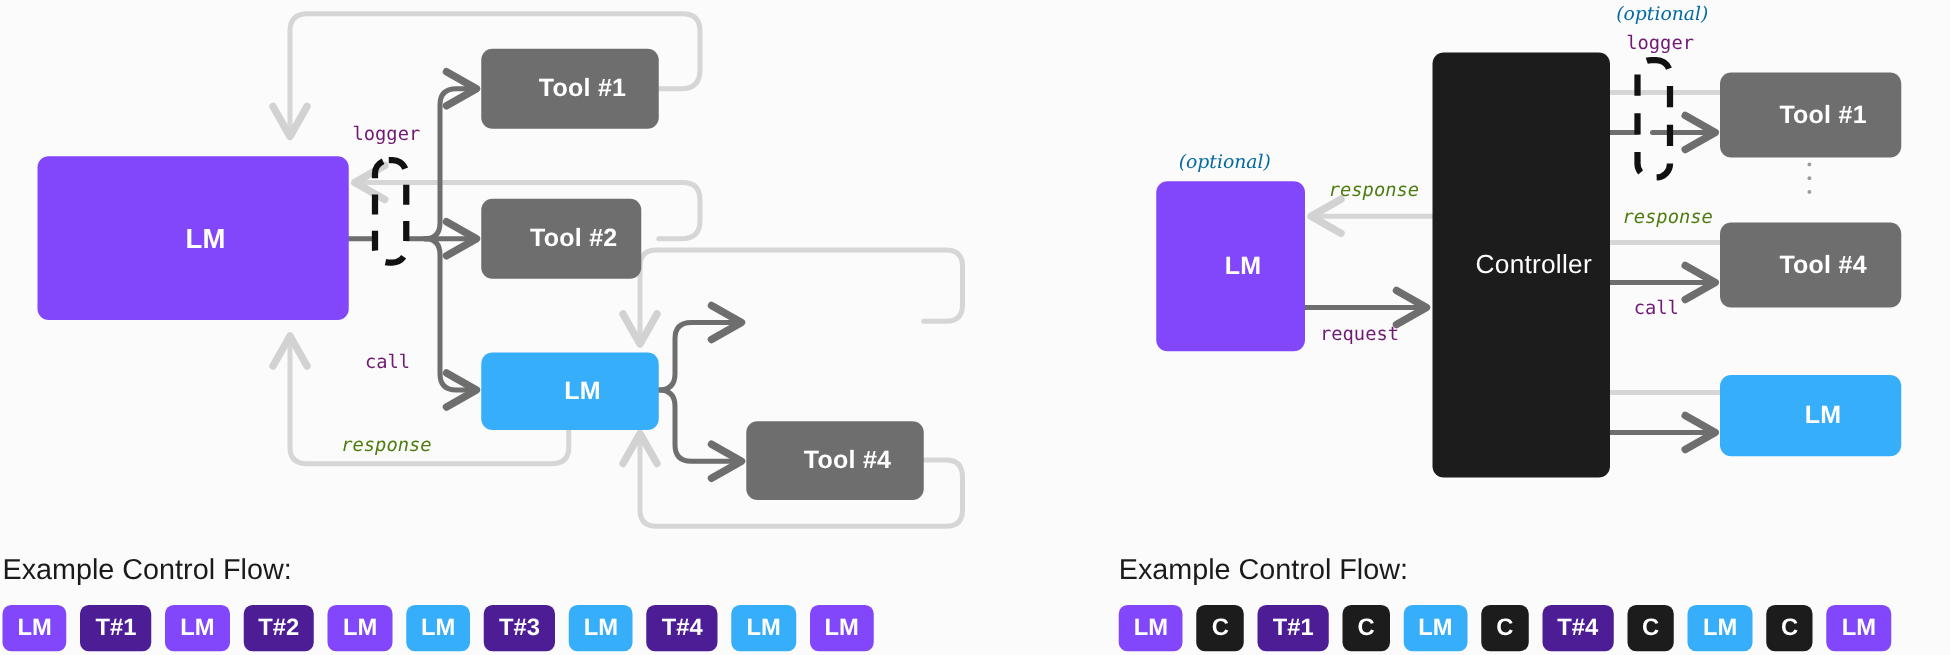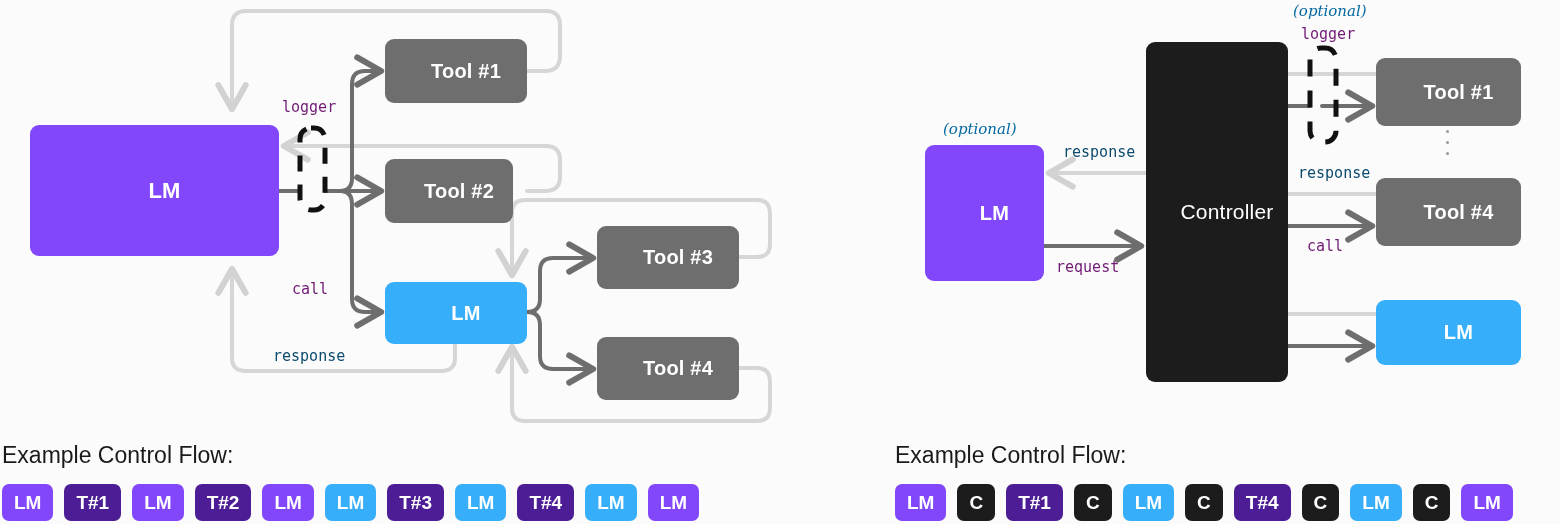--- a/index.html
+++ b/index.html
@@ -46,21 +46,21 @@
   .node-ctrl      { background: #1c1c1c; font-weight: normal; }
 
   .lbl {
     position: absolute;
     font-family: "DejaVu Sans Mono", "Liberation Mono", monospace;
     font-size: 15px;
     color: #701a75;
     white-space: nowrap;
     user-select: none;
   }
-  .lbl-muted { color: #0c4a6e; }
+  .lbl-muted { color: #4d7c0f; font-style: italic; }
   .lbl-opt {
     position: absolute;
     font-family: "DejaVu Serif", serif;
     font-style: italic;
     font-size: 15px;
     color: #0369a1;
     white-space: nowrap;
     user-select: none;
   }
 
@@ -217,23 +217,20 @@
   </div>
 
   <div class="node node-tool" style="left:385px; top:159px; width:128px; height:64px; font-size:20px;">
     <span>Tool #2</span>
   </div>
 
   <div class="node node-lm-blue" style="left:385px; top:282px; width:142px; height:62px; font-size:20px;">
     <span>LM</span>
   </div>
 
-  <div class="node node-tool" style="left:597px; top:226px; width:142px; height:63px; font-size:20px;">
-    <span>Tool #3</span>
-  </div>
 
   <div class="node node-tool" style="left:597px; top:337px; width:142px; height:63px; font-size:20px;">
     <span>Tool #4</span>
   </div>
 
   <div class="lbl" style="left:282px; top:98px;">logger</div>
   <div class="lbl" style="left:292px; top:280px;">call</div>
   <div class="lbl lbl-muted" style="left:273px; top:347px;">response</div>
 
   <div class="node node-lm-purple" style="left:925px; top:145px; width:119px; height:136px; font-size:20px;">

